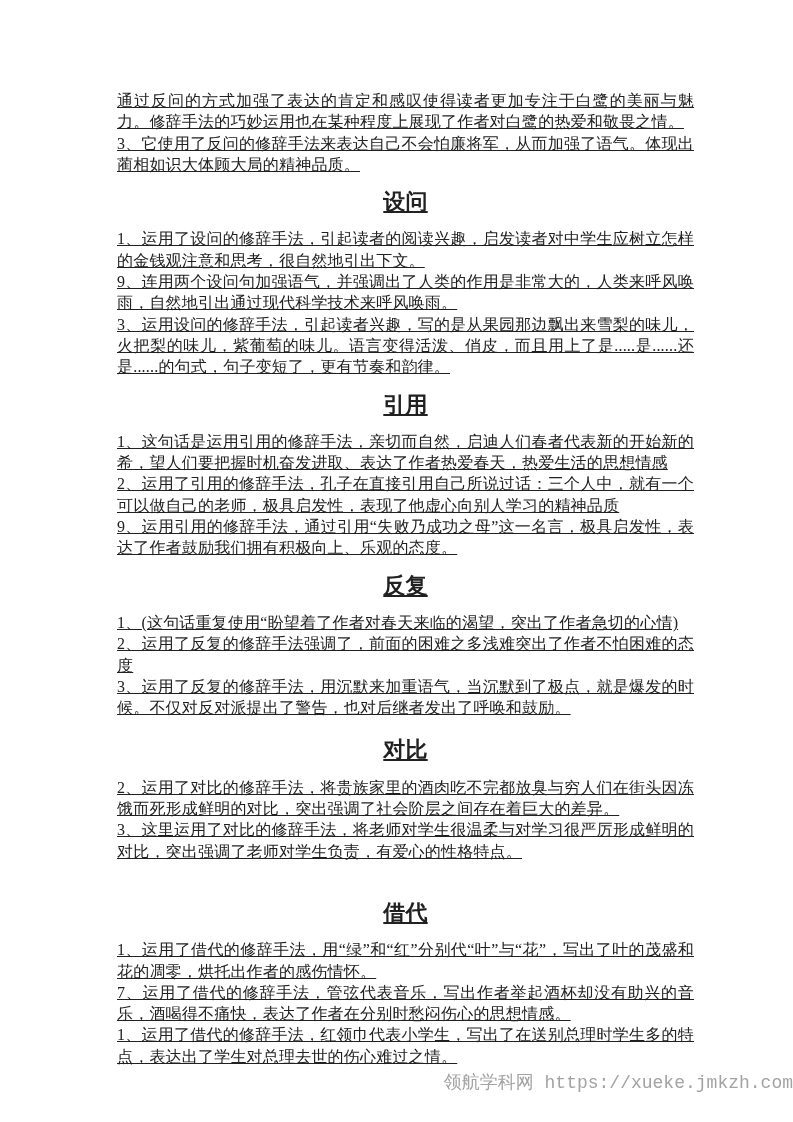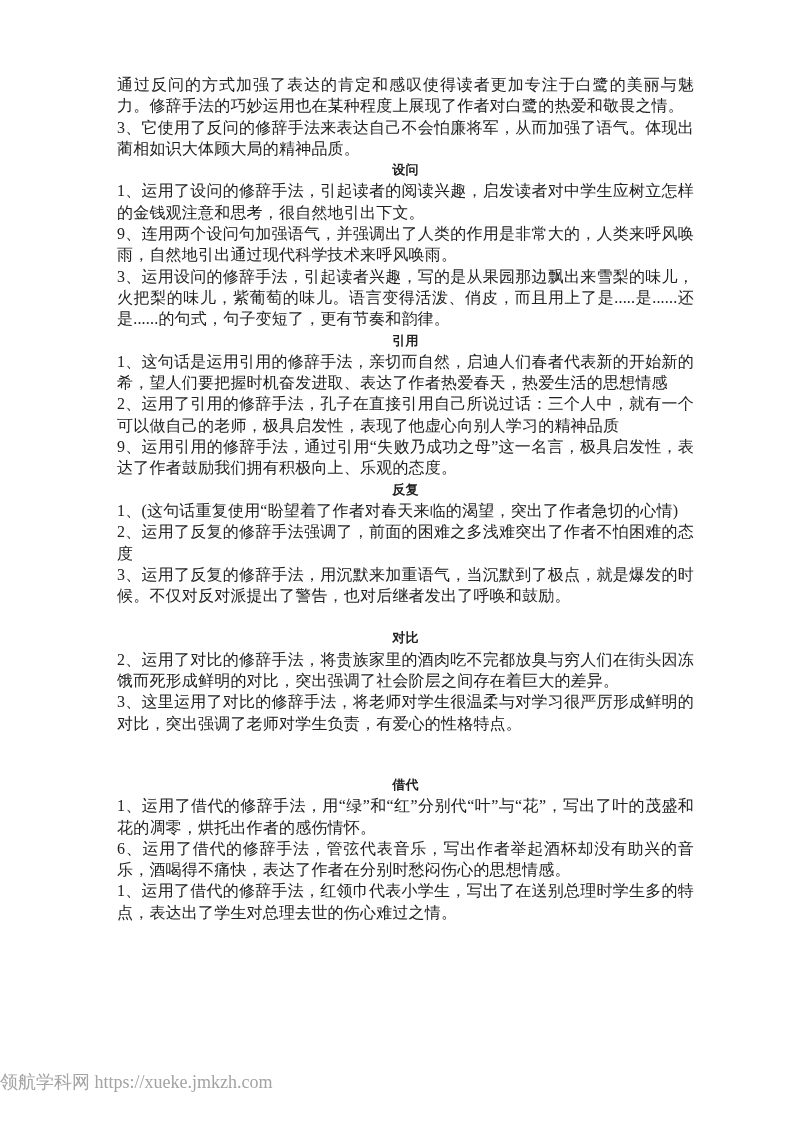--- a/index.html
+++ b/index.html
@@ -11,48 +11,49 @@
     height: 1122px;
     background: #ffffff;
     position: relative;
     overflow: hidden;
     font-family: "Liberation Serif", "DejaVu Serif", serif;
     color: #212121;
   }
   .doc {
     position: absolute;
     left: 117px;
-    top: 74px;
+    top: 90px;
     width: 577px;
     font-size: 16px;
     line-height: 21.3px;
     text-align: justify;
     letter-spacing: 0.2px;
+    text-decoration: underline;
   }
   .para {
     margin: 0;
     padding: 0;
   }
   .heading {
-    margin: 0;
+    margin: 16px;
     padding: 0;
-    font-size: 13px;
+    font-size: 22px;
     font-weight: bold;
     text-align: center;
     line-height: 21.3px;
   }
   .gap-1 { margin-top: 21px; }
   .gap-2 { margin-top: 40px; text-align: center; }
   .footer {
     position: absolute;
     left: 0;
     right: 0;
     top: 1070px;
-    text-align: left;
-    font-family: Liberation Serif, serif;
+    text-align: right;
+    font-family: Liberation Mono, monospace;
     font-size: 18px;
     color: #a3a3a3;
   }
 </style>
 </head>
 <body>
 
 <main class="doc">
 
   <p class="para">通过反问的方式加强了表达的肯定和感叹使得读者更加专注于白鹭的美丽与魅力。修辞手法的巧妙运用也在某种程度上展现了作者对白鹭的热爱和敬畏之情。</p>
@@ -72,20 +73,20 @@
   <p class="para">1、(这句话重复使用“盼望着了作者对春天来临的渴望，突出了作者急切的心情)</p>
   <p class="para">2、运用了反复的修辞手法强调了，前面的困难之多浅难突出了作者不怕困难的态度</p>
   <p class="para">3、运用了反复的修辞手法，用沉默来加重语气，当沉默到了极点，就是爆发的时候。不仅对反对派提出了警告，也对后继者发出了呼唤和鼓励。</p>
 
   <h2 class="heading gap-1">对比</h2>
   <p class="para">2、运用了对比的修辞手法，将贵族家里的酒肉吃不完都放臭与穷人们在街头因冻饿而死形成鲜明的对比，突出强调了社会阶层之间存在着巨大的差异。</p>
   <p class="para">3、这里运用了对比的修辞手法，将老师对学生很温柔与对学习很严厉形成鲜明的对比，突出强调了老师对学生负责，有爱心的性格特点。</p>
 
   <h2 class="heading gap-2">借代</h2>
   <p class="para">1、运用了借代的修辞手法，用“绿”和“红”分别代“叶”与“花”，写出了叶的茂盛和花的凋零，烘托出作者的感伤情怀。</p>
-  <p class="para">6、运用了借代的修辞手法，管弦代表音乐，写出作者举起酒杯却没有助兴的音乐，酒喝得不痛快，表达了作者在分别时愁闷伤心的思想情感。</p>
+  <p class="para">7、运用了借代的修辞手法，管弦代表音乐，写出作者举起酒杯却没有助兴的音乐，酒喝得不痛快，表达了作者在分别时愁闷伤心的思想情感。</p>
   <p class="para">1、运用了借代的修辞手法，红领巾代表小学生，写出了在送别总理时学生多的特点，表达出了学生对总理去世的伤心难过之情。</p>
 
 </main>
 
 <div class="footer">
   <span>领航学科网 https://xueke.jmkzh.com</span>
 </div>
 
 </body></html>

